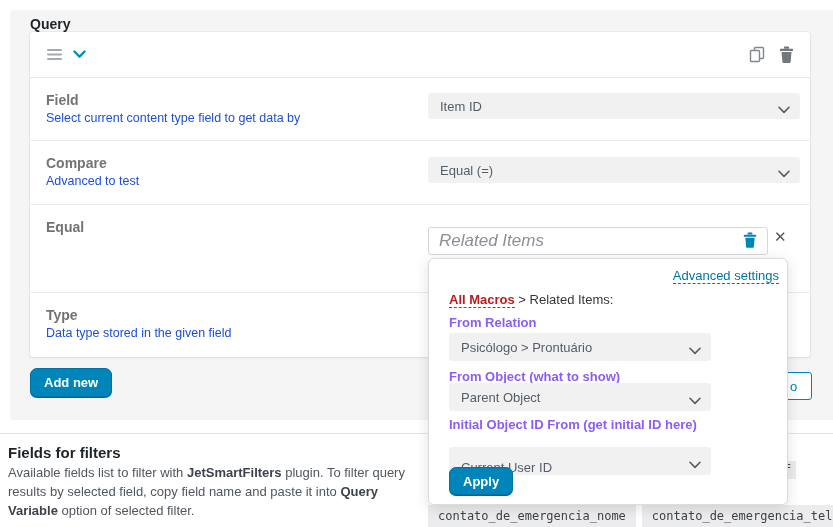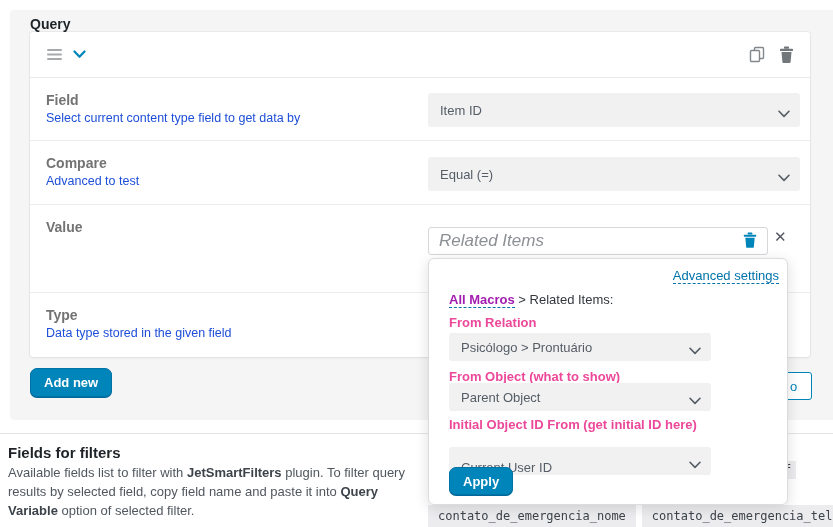--- a/index.html
+++ b/index.html
@@ -23,21 +23,21 @@
   .icon-btn { background:none; border:none; cursor:pointer; display:flex; align-items:center; padding:0; }
 
   .row { position:absolute; left:0; width:100%; border-bottom:1px solid #ececef; padding:14px 16px 0 16px; }
   .row-field   { top:46px;  height:63px; }
   .row-compare { top:109px; height:64px; }
   .row-value   { top:173px; height:88px; }
   .row-type    { top:261px; height:64px; border-bottom:none; }
   .row-name { font-size:14px; font-weight:bold; color:#737373; }
   .row-desc { font-size:12.5px; color:#1d4ed8; margin-top:3px; }
 
-  .select { position:absolute; background:#f1f1f2; border-radius:3px; height:34px;
+  .select { position:absolute; background:#f1f1f2; border-radius:3px; height:26px;
             display:flex; align-items:center; padding:0 30px 0 12px;
             font-size:13px; color:#555d66; cursor:pointer; }
   .select .chev { position:absolute; right:10px; top:50%; margin-top:-4px; }
   .sel-field   { left:398px; top:61px;  width:372px; }
   .sel-compare { left:398px; top:125px; width:372px; }
 
   .value-input { position:absolute; left:398px; top:195px; width:340px; height:28px;
                  border:1px solid #d5d7da; border-radius:3px; background:#fff;
                  font-style:italic; font-size:17px; color:#8c8f94; padding:0 30px 0 10px;
                  font-family:"Liberation Sans","DejaVu Sans",sans-serif; }
@@ -56,23 +56,23 @@
                  color:#0085ba; font-size:13px; z-index:5; cursor:pointer; }
   .partial-btn span { position:absolute; left:19px; top:6px; }
 
   
   .popup { position:absolute; left:428px; top:258px; width:360px; height:247px;
            background:#fff; border:1px solid #dcdcde; border-radius:6px;
            box-shadow:0 3px 14px rgba(0,0,0,0.13); z-index:20; }
   .adv-link { position:absolute; top:9px; right:8px; font-size:13px; color:#0073aa;
               text-decoration:none; border-bottom:1px dashed #0073aa; cursor:pointer; }
   .crumbs { position:absolute; left:20px; top:33px; font-size:13px; color:#32373c; }
-  .crumb-link { color:#a21caf; font-weight:bold; text-decoration:none;
+  .crumb-link { color:#b91c1c; font-weight:bold; text-decoration:none;
                 border-bottom:1px dashed #0073aa; cursor:pointer; }
-  .pp-label { position:absolute; left:20px; font-size:13px; font-weight:bold; color:#ec4899; }
+  .pp-label { position:absolute; left:20px; font-size:13px; font-weight:bold; color:#8b5cf6; }
   .pp-select { left:20px; width:262px; height:28px; }
   .lbl-1 { top:56px; }  .psel-1 { top:74px; }
   .lbl-2 { top:110px; } .psel-2 { top:124px; }
   .lbl-3 { top:158px; } .psel-3 { top:188px;align-items:flex-end; }
   .apply-btn { position:absolute; left:20px; top:208px; height:28px; padding:0 13px; }
 
   
   .divider { position:absolute; left:0; top:433px; width:833px; height:1px; background:#e2e4e7; }
   .ff-title { position:absolute; left:8px; top:444px; font-size:15px; font-weight:bold; color:#1d2327; }
   .ff-desc { position:absolute; left:8px; top:464px; width:418px; font-size:13px;
@@ -150,21 +150,21 @@
     <div class="select sel-compare">
       <span>Equal (=)</span>
       <span class="chev">
         <svg width="12" height="8" viewBox="0 0 12 8">
             <path d="M1 1.3 L6 6.4 L11 1.3" fill="none" stroke="#555d66" stroke-width="1.6" stroke-linecap="round" stroke-linejoin="round"></path>
           </svg>
       </span>
     </div>
 
     <div class="row row-value">
-      <div class="row-name">Value</div>
+      <div class="row-name">Equal</div>
     </div>
     <input class="value-input" readonly="" value="Related Items" style="">
     <span class="icon-btn value-trash">
       <svg width="14" height="16" viewBox="0 0 15 17">
           <g fill="#0085ba">
             <rect x="5" y="0.5" width="5" height="2.2" rx="0.6"></rect>
             <rect x="1" y="2.8" width="13" height="2.2" rx="0.6"></rect>
             <path d="M2.5 6 h10 l-0.9 10 a1 1 0 0 1 -1 0.9 h-6.2 a1 1 0 0 1 -1 -0.9 z"></path>
           </g>
         </svg>

